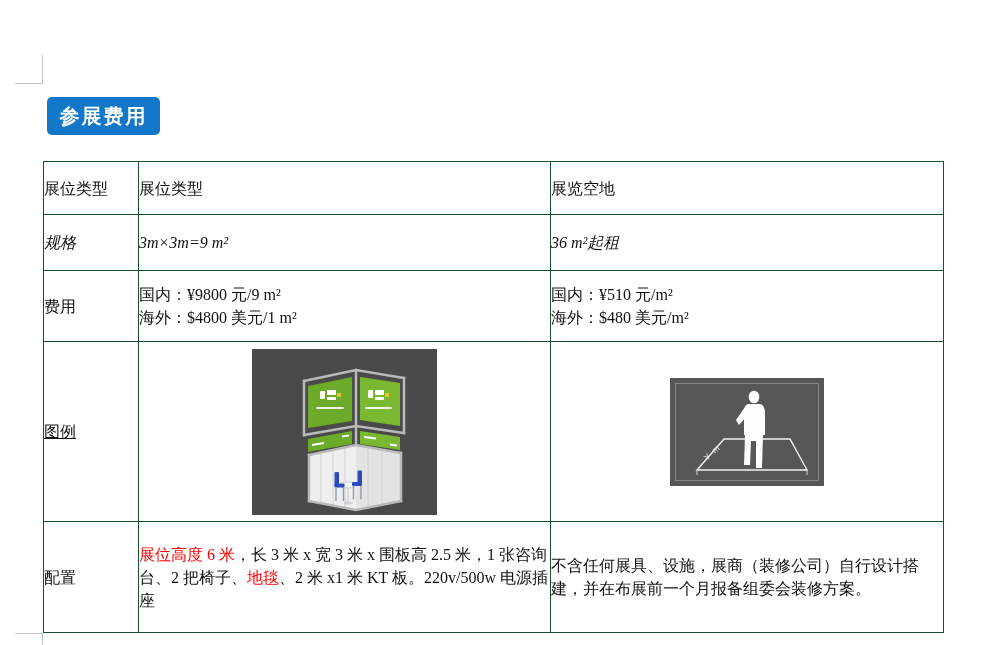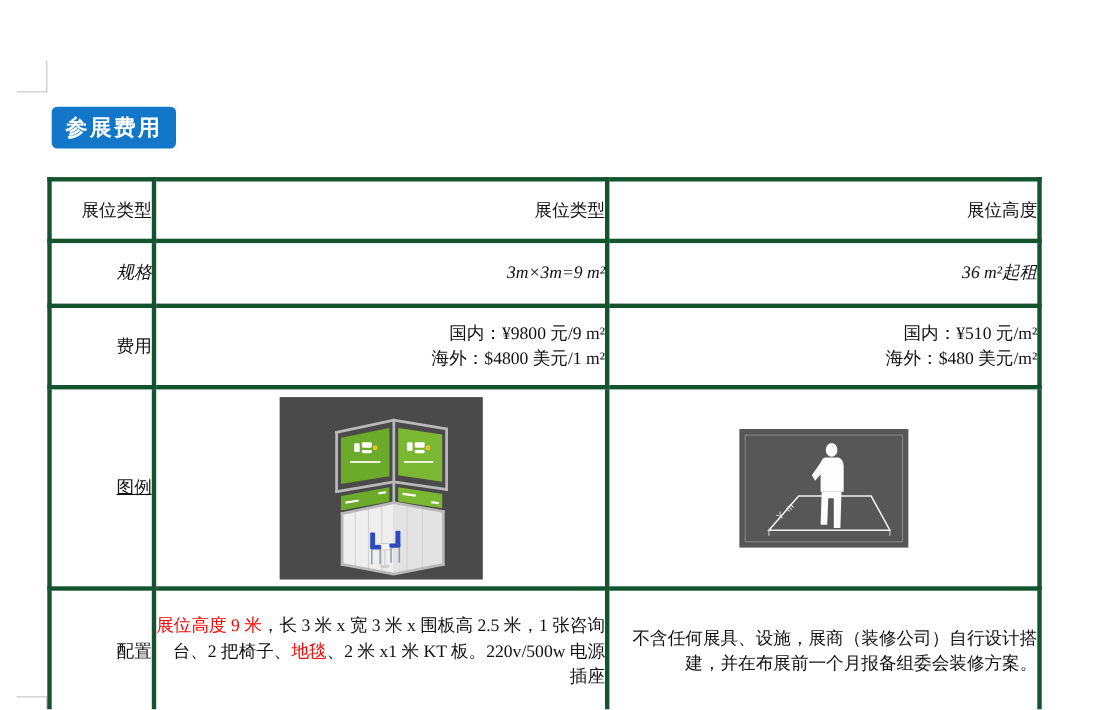--- a/index.html
+++ b/index.html
@@ -14,21 +14,21 @@
   .mark.br{left:971px;top:633px;width:27px;height:12px;border-left-width:1px;border-top-width:1px;}
 
   
   .badge{position:absolute;left:47px;top:97px;width:113px;height:38px;border-radius:5px;
          background:#1277c8;display:flex;align-items:center;justify-content:center;
          font-family:"Liberation Sans","DejaVu Sans",sans-serif;font-weight:700;
          font-size:20px;letter-spacing:2px;color:#fff;}
 
   
   table.price{position:absolute;left:43px;top:161px;border-collapse:collapse;table-layout:fixed;}
-  table.price td{border:4px solid #14532d;text-align:right;vertical-align:middle;
+  table.price td{border:1px solid #14532d;text-align:left;vertical-align:middle;
                  font-size:16px;line-height:23px;padding:0;overflow:hidden;}
   col.c1{width:95px;} col.c2{width:412px;} col.c3{width:393px;}
   tr.r1 td{height:52px;} tr.r2 td{height:55px;font-style:italic;} tr.r3 td{height:70px;}
   tr.r4 td{height:179px;text-decoration:underline;} tr.r5 td{height:110px;}
   td.cfg{vertical-align:top;text-align:left;padding:13px 6px 0 7px;font-size:15.5px;line-height:22px;}
   td.hdr{font-size:16px;}
   .red{color:#ff0000;}
   .img-wrap{display:block;margin:0 auto;}
 </style>
 </head>
@@ -47,21 +47,21 @@
     <colgroup>
         <col class="c1">
         <col class="c2">
         <col class="c3">
       </colgroup>
 
     <tbody>
         <tr class="r1">
       <td class="hdr">展位类型</td>
       <td>展位类型</td>
-      <td>展位高度</td>
+      <td>展览空地</td>
     </tr>
 
     <tr class="r2">
       <td class="hdr">规格</td>
       <td>3m×3m=9 m²</td>
       <td>36 m²起租</td>
     </tr>
 
     <tr class="r3">
       <td class="hdr">费用</td>
@@ -173,20 +173,20 @@
             <path d="M75,57 L74,87 L80,87 L81,63 L86,63 L86,90 L92,90 L93,57 Z"></path>
           </g>
           <text x="37" y="83" transform="rotate(-42 37 83)" fill="#e8e8e8" font-family="Liberation Sans, sans-serif" font-size="8.5" letter-spacing="1.5">Y m</text>
         </svg>
       </td>
     </tr>
 
     <tr class="r5">
       <td class="hdr">配置</td>
       <td class="cfg">
-        <span class="red">展位高度 9 米</span><span>，长 3 米 x 宽 3 米 x 围板高 2.5 米，1 张咨询台、2 把椅子、</span><span class="red">地毯</span><span>、2 米 x1 米 KT 板。220v/500w 电源插座</span>
+        <span class="red">展位高度 6 米</span><span>，长 3 米 x 宽 3 米 x 围板高 2.5 米，1 张咨询台、2 把椅子、</span><span class="red">地毯</span><span>、2 米 x1 米 KT 板。220v/500w 电源插座</span>
       </td>
       <td class="cfg">不含任何展具、设施，展商（装修公司）自行设计搭建，并在布展前一个月报备组委会装修方案。</td>
     </tr>
   </tbody>
     </table>
 
 </div>
 
 </body></html>

